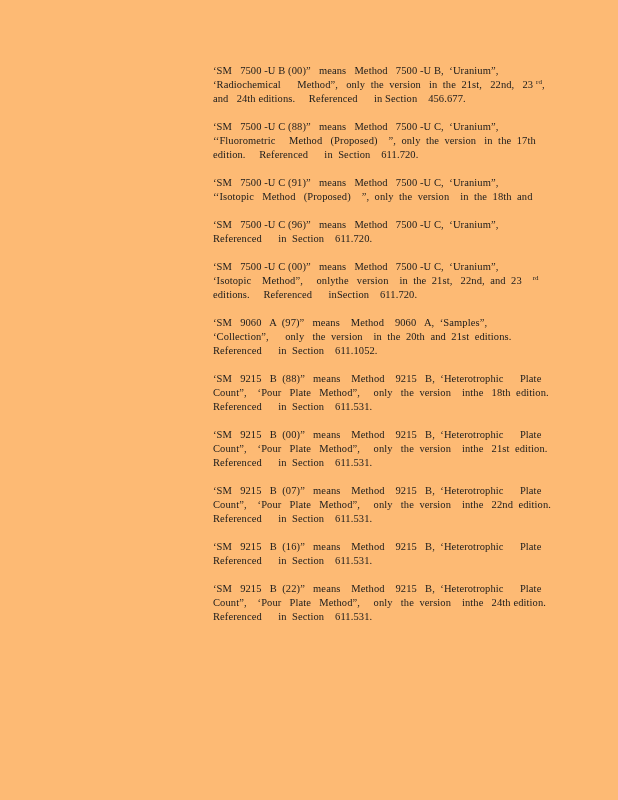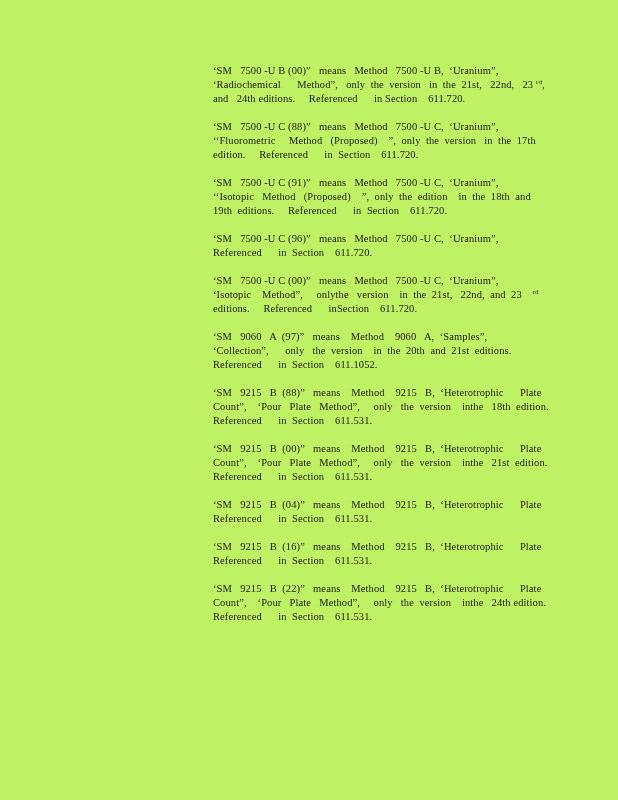--- a/index.html
+++ b/index.html
@@ -4,21 +4,21 @@
 <style>
   html, body {
     margin: 0;
     padding: 0;
     background: #ffffff;
   }
   .page {
     position: relative;
     width: 618px;
     height: 800px;
-    background: #bef264;
+    background: #fdba74;
     overflow: hidden;
     font-family: "Liberation Serif", "DejaVu Serif", serif;
   }
   .text-block {
     position: absolute;
     left: 213px;
     top: 64px;
     width: 330px;
     color: #1b1b1b;
   }
@@ -39,31 +39,30 @@
   }
 </style>
 </head>
 <body>
 
 <div class="page">
   <div class="text-block">
       <div class="paragraph">
         <div class="text-line"><span>‘SM   7500 -U B (00)”   means   Method   7500 -U B,  ‘Uranium”,</span></div>
         <div class="text-line"><span>‘Radiochemical      Method”,   only  the  version   in  the  21st,   22nd,   23 </span><sup>rd</sup><span>,</span></div>
-        <div class="text-line"><span>and   24th editions.     Referenced      in Section    611.720.</span></div>
+        <div class="text-line"><span>and   24th editions.     Referenced      in Section    456.677.</span></div>
       </div>
       <div class="paragraph">
         <div class="text-line"><span>‘SM   7500 -U C (88)”   means   Method   7500 -U C,  ‘Uranium”,</span></div>
         <div class="text-line"><span>‘‘Fluorometric     Method   (Proposed)    ”,  only  the  version   in  the  17th</span></div>
         <div class="text-line"><span>edition.     Referenced      in  Section    611.720.</span></div>
       </div>
       <div class="paragraph">
         <div class="text-line"><span>‘SM   7500 -U C (91)”   means   Method   7500 -U C,  ‘Uranium”,</span></div>
-        <div class="text-line"><span>‘‘Isotopic   Method   (Proposed)    ”,  only  the  edition    in  the  18th  and</span></div>
-        <div class="text-line"><span>19th  editions.     Referenced      in  Section    611.720.</span></div>
+        <div class="text-line"><span>‘‘Isotopic   Method   (Proposed)    ”,  only  the  version    in  the  18th  and</span></div>
       </div>
       <div class="paragraph">
         <div class="text-line"><span>‘SM   7500 -U C (96)”   means   Method   7500 -U C,  ‘Uranium”,</span></div>
         <div class="text-line"><span>Referenced      in  Section    611.720.</span></div>
       </div>
       <div class="paragraph">
         <div class="text-line"><span>‘SM   7500 -U C (00)”   means   Method   7500 -U C,  ‘Uranium”,</span></div>
         <div class="text-line"><span>‘Isotopic    Method”,     onlythe   version    in  the  21st,   22nd,  and  23    </span><sup>rd</sup></div>
         <div class="text-line"><span>editions.     Referenced      inSection    611.720.</span></div>
       </div>
@@ -76,21 +75,22 @@
         <div class="text-line"><span>‘SM   9215   B  (88)”   means    Method    9215   B,  ‘Heterotrophic      Plate</span></div>
         <div class="text-line"><span>Count”,    ‘Pour   Plate   Method”,     only   the  version    inthe   18th  edition.</span></div>
         <div class="text-line"><span>Referenced      in  Section    611.531.</span></div>
       </div>
       <div class="paragraph">
         <div class="text-line"><span>‘SM   9215   B  (00)”   means    Method    9215   B,  ‘Heterotrophic      Plate</span></div>
         <div class="text-line"><span>Count”,    ‘Pour   Plate   Method”,     only   the  version    inthe   21st  edition.</span></div>
         <div class="text-line"><span>Referenced      in  Section    611.531.</span></div>
       </div>
       <div class="paragraph">
-        <div class="text-line"><span>‘SM   9215   B  (04)”   means    Method    9215   B,  ‘Heterotrophic      Plate</span></div>
+        <div class="text-line"><span>‘SM   9215   B  (07)”   means    Method    9215   B,  ‘Heterotrophic      Plate</span></div>
+        <div class="text-line"><span>Count”,    ‘Pour   Plate   Method”,     only   the  version    inthe   22nd  edition.</span></div>
         <div class="text-line"><span>Referenced      in  Section    611.531.</span></div>
       </div>
       <div class="paragraph">
         <div class="text-line"><span>‘SM   9215   B  (16)”   means    Method    9215   B,  ‘Heterotrophic      Plate</span></div>
         <div class="text-line"><span>Referenced      in  Section    611.531.</span></div>
       </div>
       <div class="paragraph">
         <div class="text-line"><span>‘SM   9215   B  (22)”   means    Method    9215   B,  ‘Heterotrophic      Plate</span></div>
         <div class="text-line"><span>Count”,    ‘Pour   Plate   Method”,     only   the  version    inthe   24th edition.</span></div>
         <div class="text-line"><span>Referenced      in  Section    611.531.</span></div>

